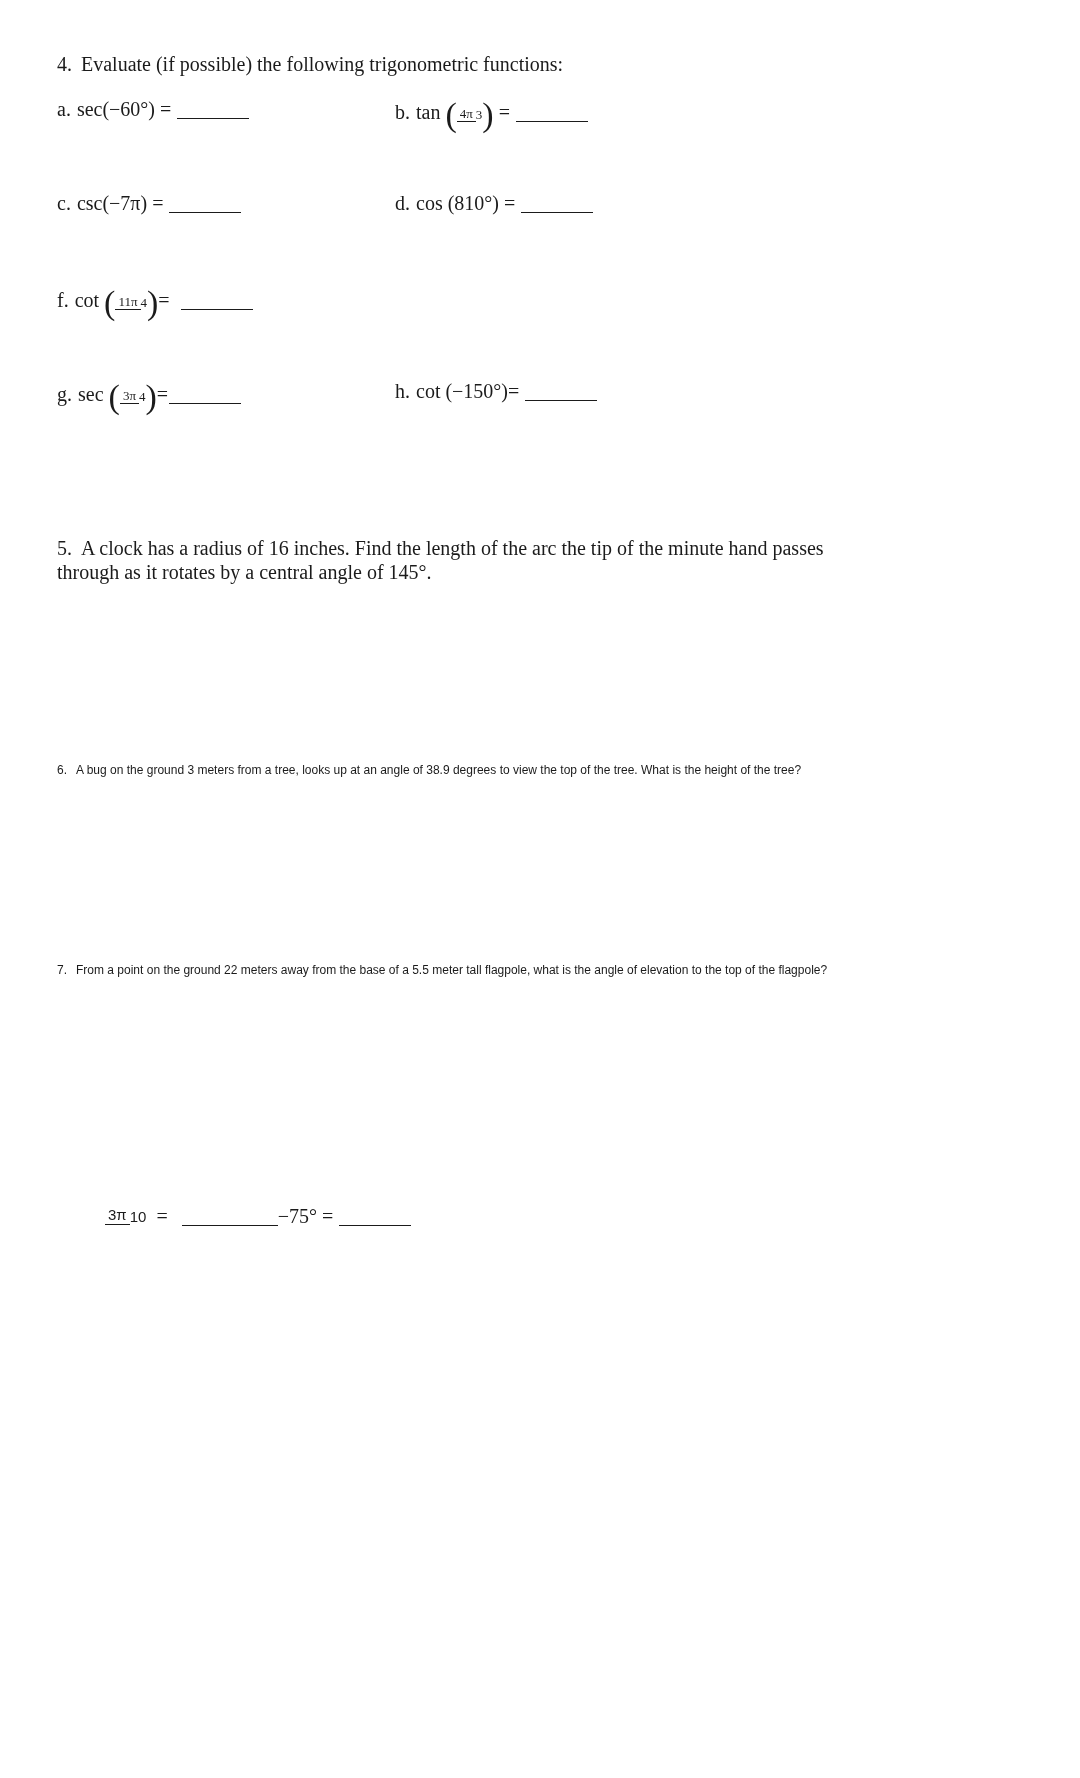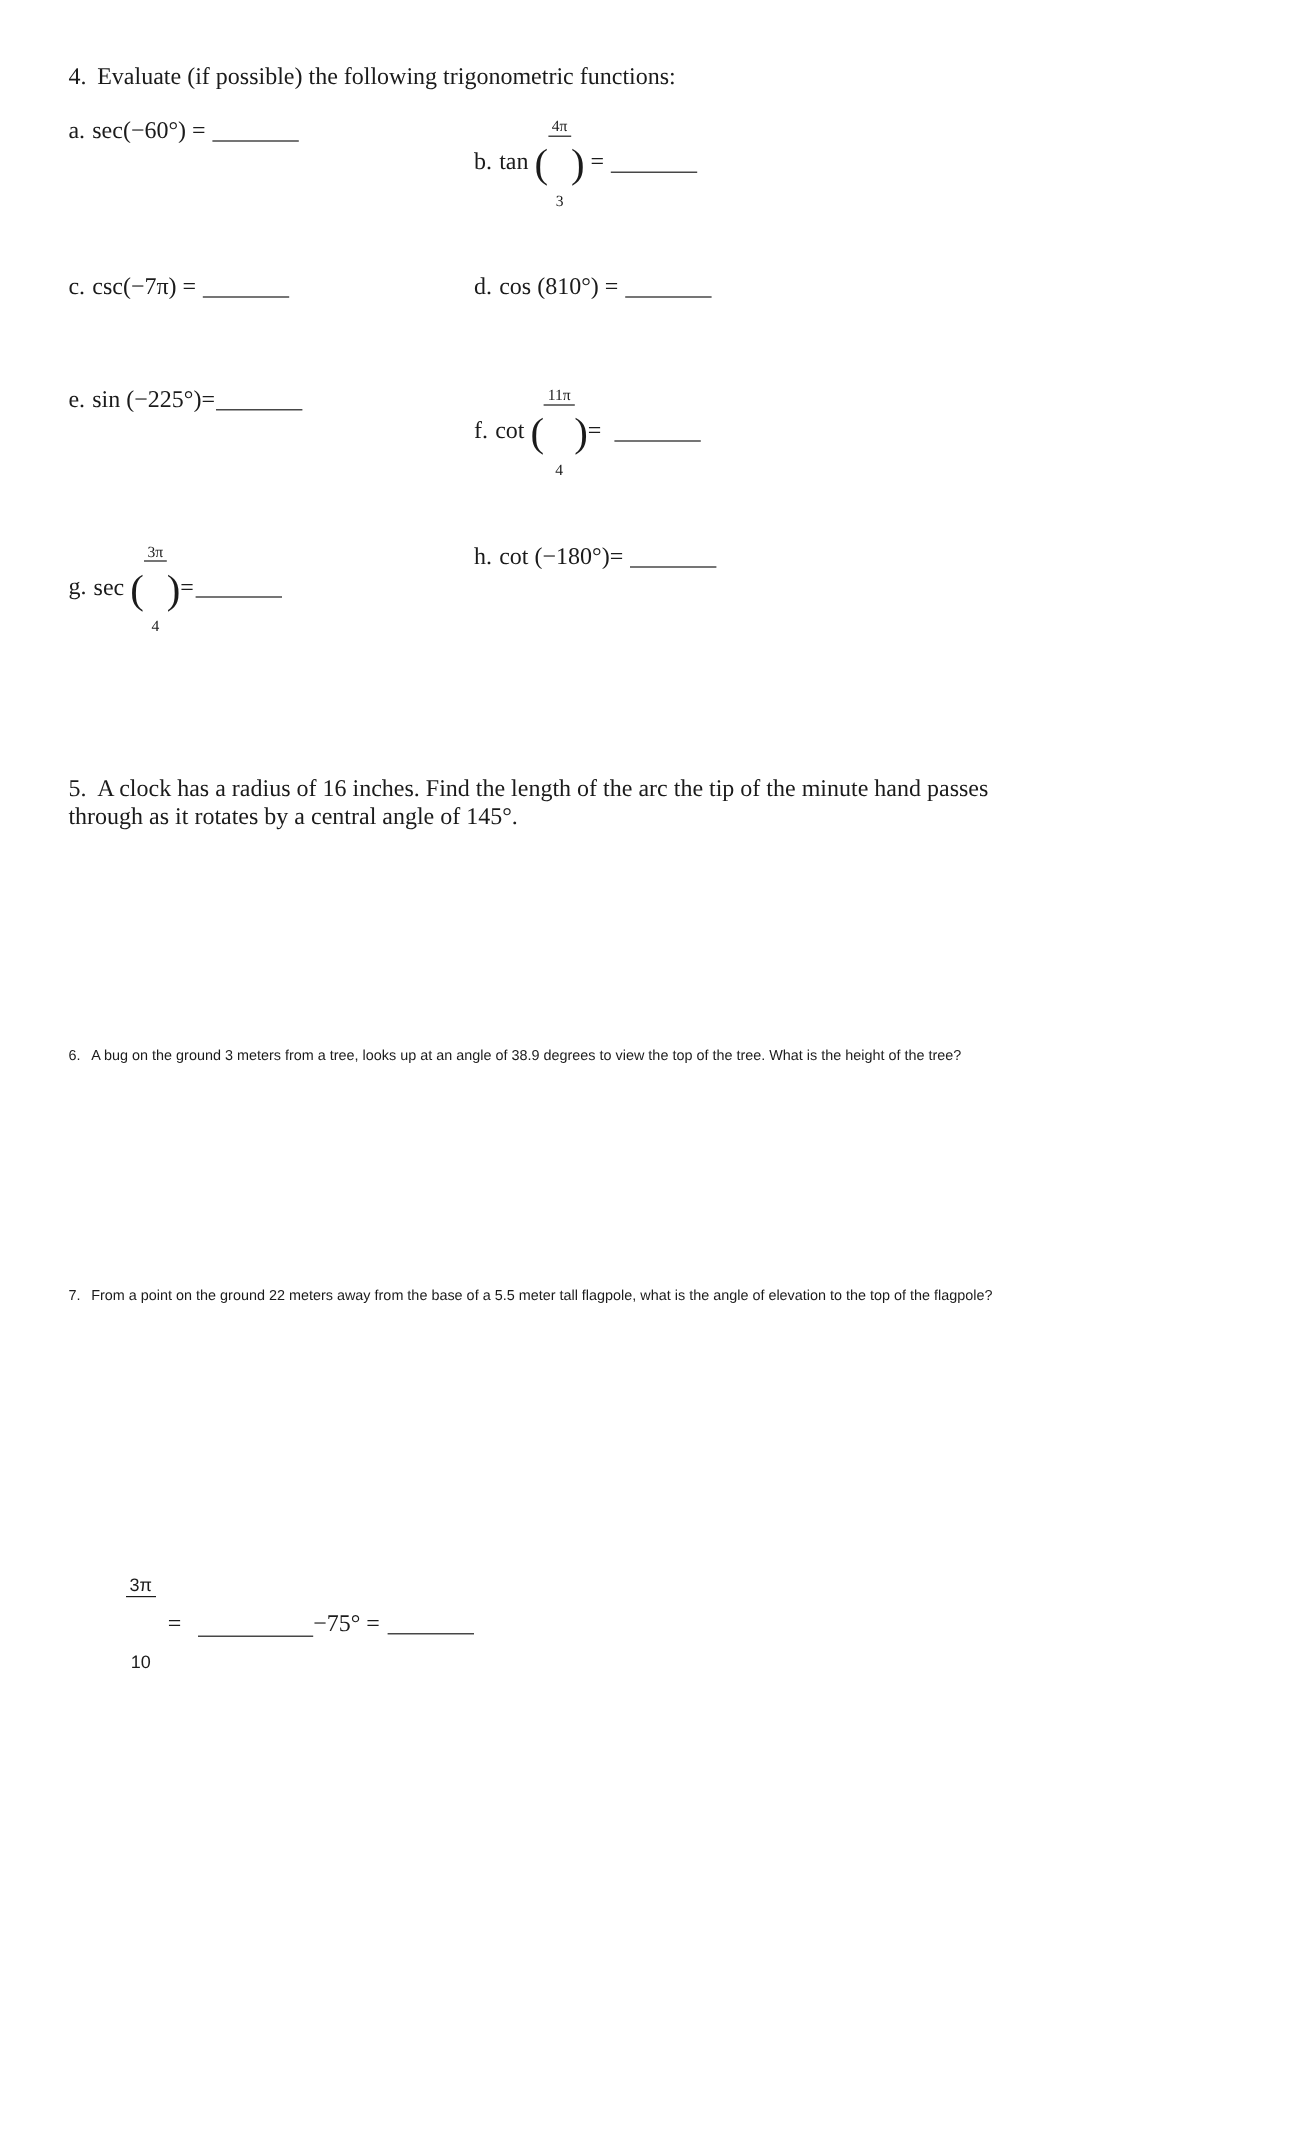--- a/index.html
+++ b/index.html
@@ -24,22 +24,22 @@
 
   .blank {
     display:inline-block; width:72px; height:1em;
     border-bottom:1.4px solid #1b1b1b;
     vertical-align:-3px; margin-left:6px;
   }
   .blank.nospace { margin-left:1px; }
   .blank.long { width:96px; }
 
   .frac {
-    display:inline-flex; flex-direction:column; align-items:center;
-    vertical-align:middle; font-size:13px; line-height:1.05; text-align:center;gap:46px;
+    display:inline-flex; flex-direction:row; align-items:center;
+    vertical-align:middle; font-size:13px; line-height:1.05; text-align:center;
   }
   .frac .num { display:block; border-bottom:1px solid #1b1b1b; padding:0 3px 1px 3px; }
   .frac .den { display:block; padding-top:1px; }
   .frac.big { font-size:15px; font-family:"Liberation Sans", sans-serif; }
 
   .bp { font-size:34px; line-height:1; vertical-align:-0.2em; font-family:"Liberation Serif", serif; font-weight:400; }
 
   .workspace { width:100%; }
   .ws-p4p5 { height:62px; }
   .ws-p5p6 { height:178px; }
@@ -77,40 +77,37 @@
     <div class="prow">
       <div class="pcell left">
         <span class="plabel">c.</span><span>csc(−7π) =</span><span class="blank"></span>
       </div>
       <div class="pcell">
         <span class="plabel">d.</span><span>cos (810°) =</span><span class="blank"></span>
       </div>
     </div>
 
     <div class="prow">
-      <div class="pcell left">
-        <span class="plabel">e.</span><span>sin (−225°)=</span><span class="blank nospace"></span>
-      </div>
       <div class="pcell">
         <span class="plabel">f.</span><span>cot</span> <span class="bp">(</span><span class="frac">
             <span class="num">11π</span>
             <span class="den">4</span>
           </span><span class="bp">)</span><span>=</span> <span class="blank"></span>
       </div>
     </div>
 
     <div class="prow">
       <div class="pcell left">
         <span class="plabel">g.</span><span>sec</span> <span class="bp">(</span><span class="frac">
             <span class="num">3π</span>
             <span class="den">4</span>
           </span><span class="bp">)</span><span>=</span><span class="blank nospace"></span>
       </div>
       <div class="pcell">
-        <span class="plabel">h.</span><span>cot (−180°)=</span><span class="blank"></span>
+        <span class="plabel">h.</span><span>cot (−150°)=</span><span class="blank"></span>
       </div>
     </div>
 
   </div>
 
   <div class="workspace ws-p4p5"></div>
 
   <div class="problem">
     <span class="pnum">5.</span><span>A clock has a radius of 16 inches. Find the length of the arc the tip of the minute hand passes through as it rotates by a central angle of 145°.</span>
   </div>

